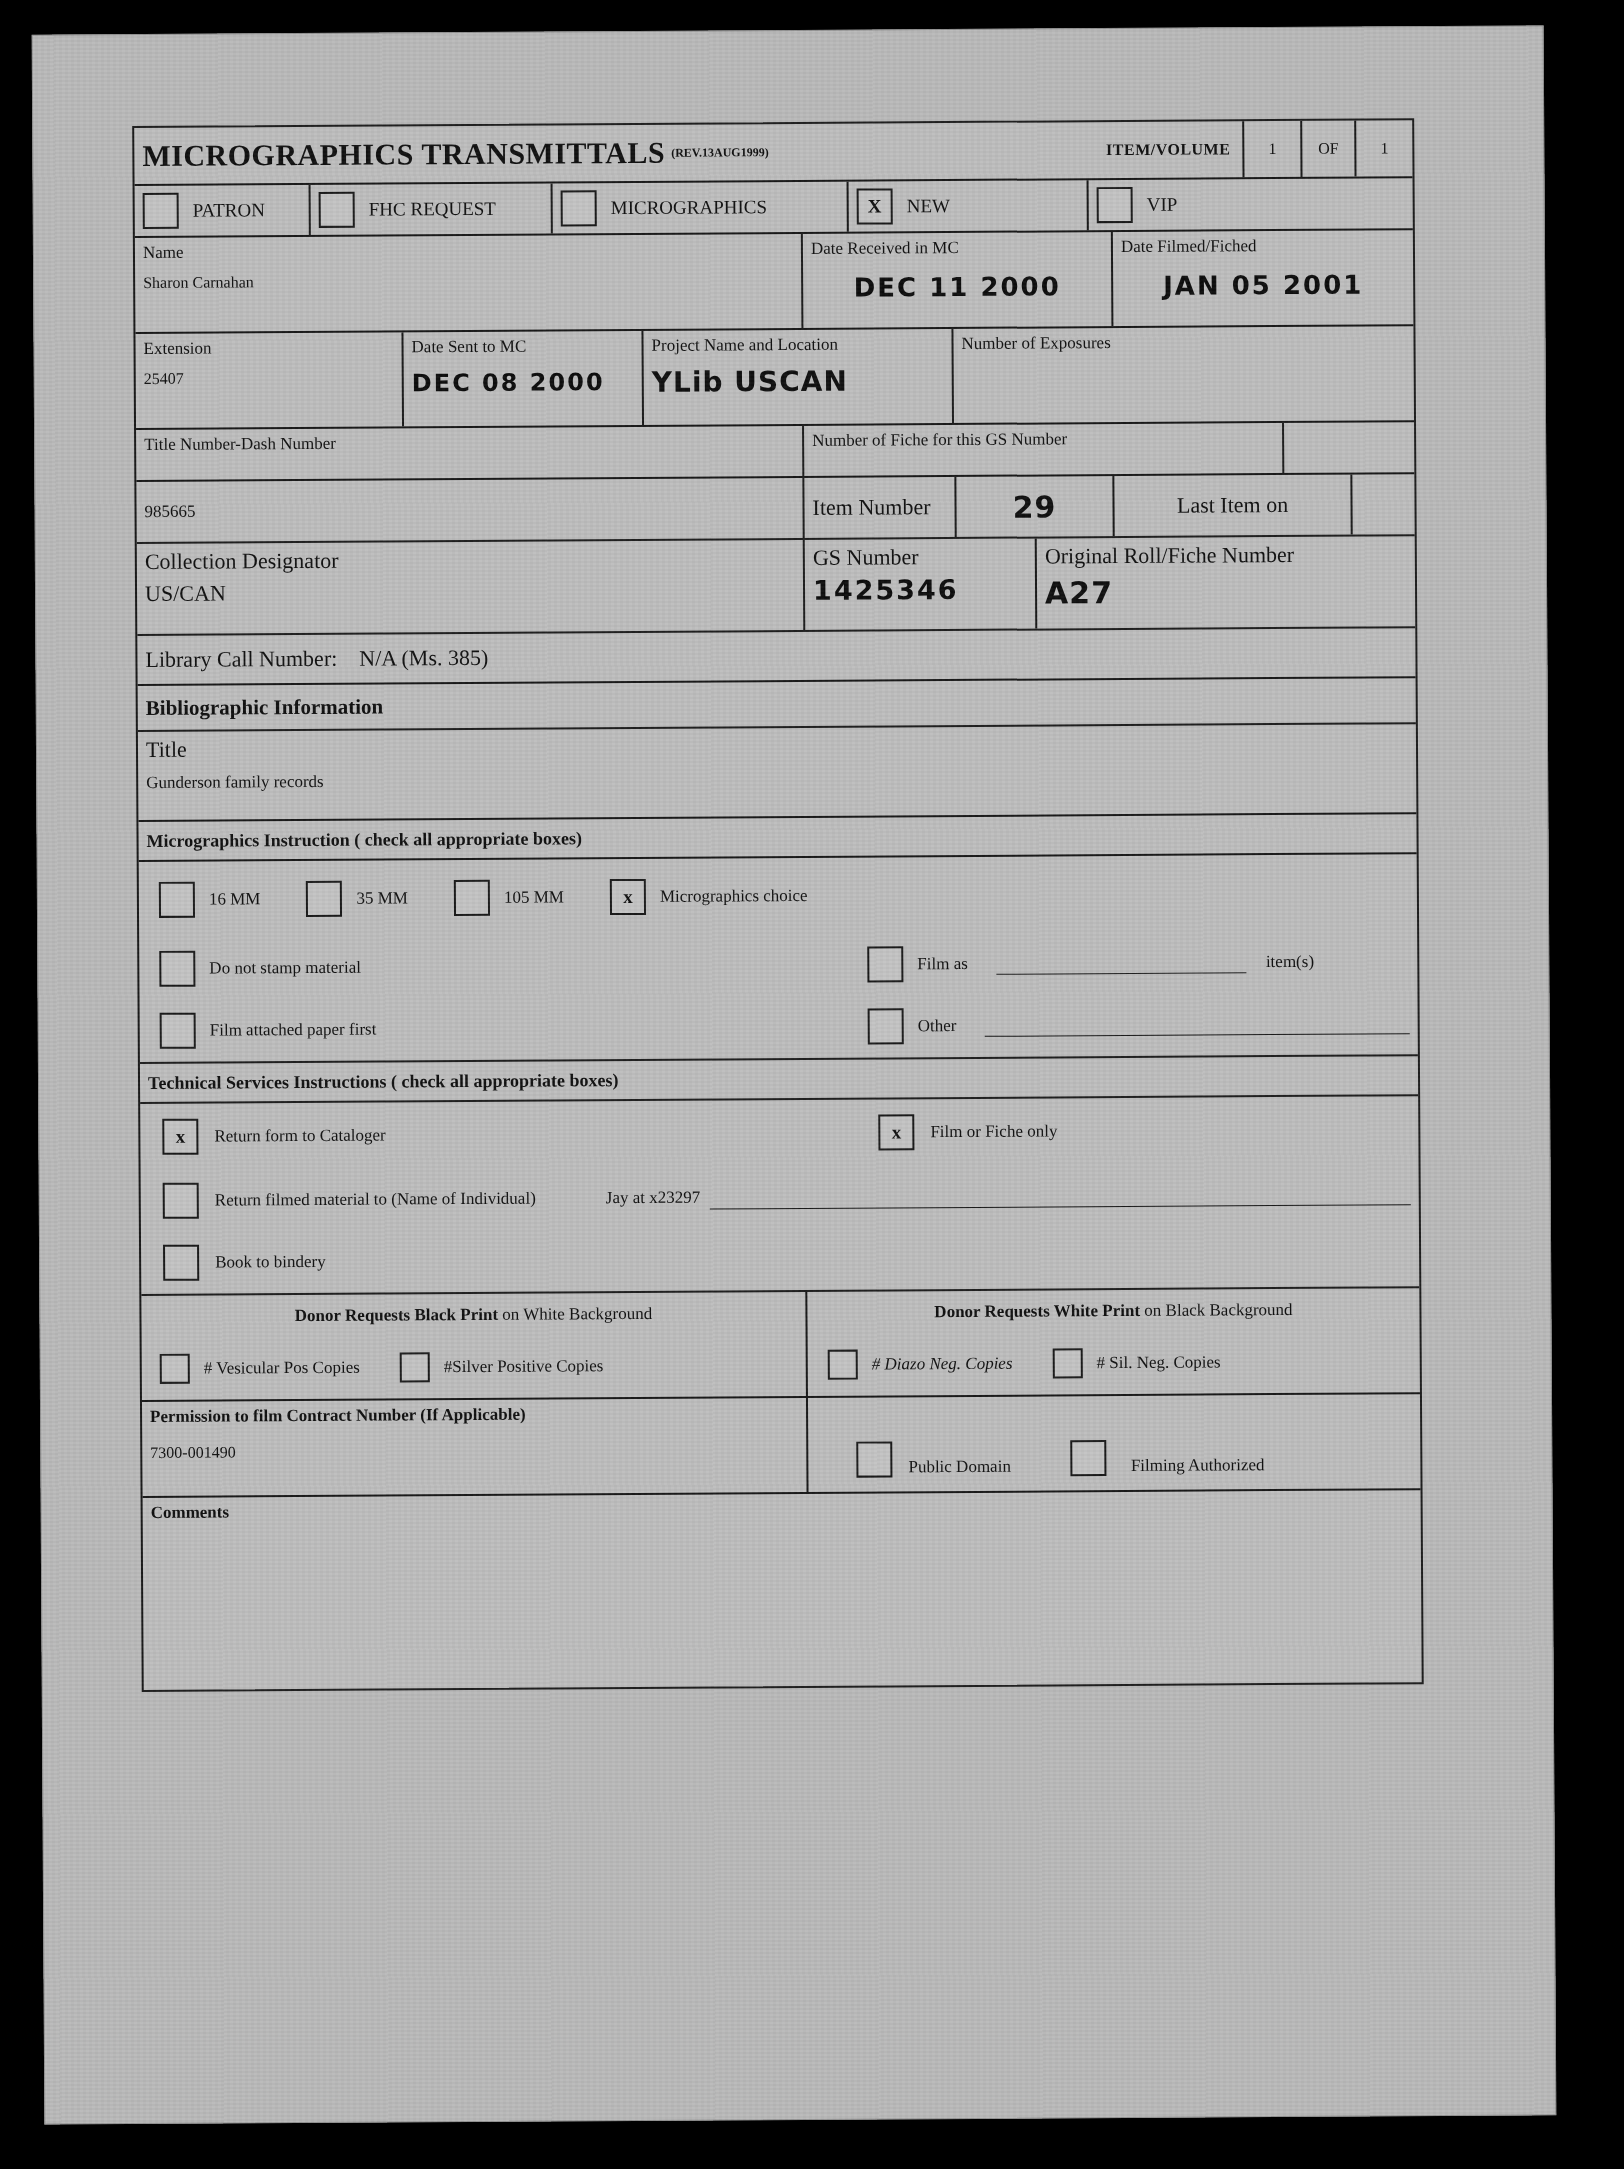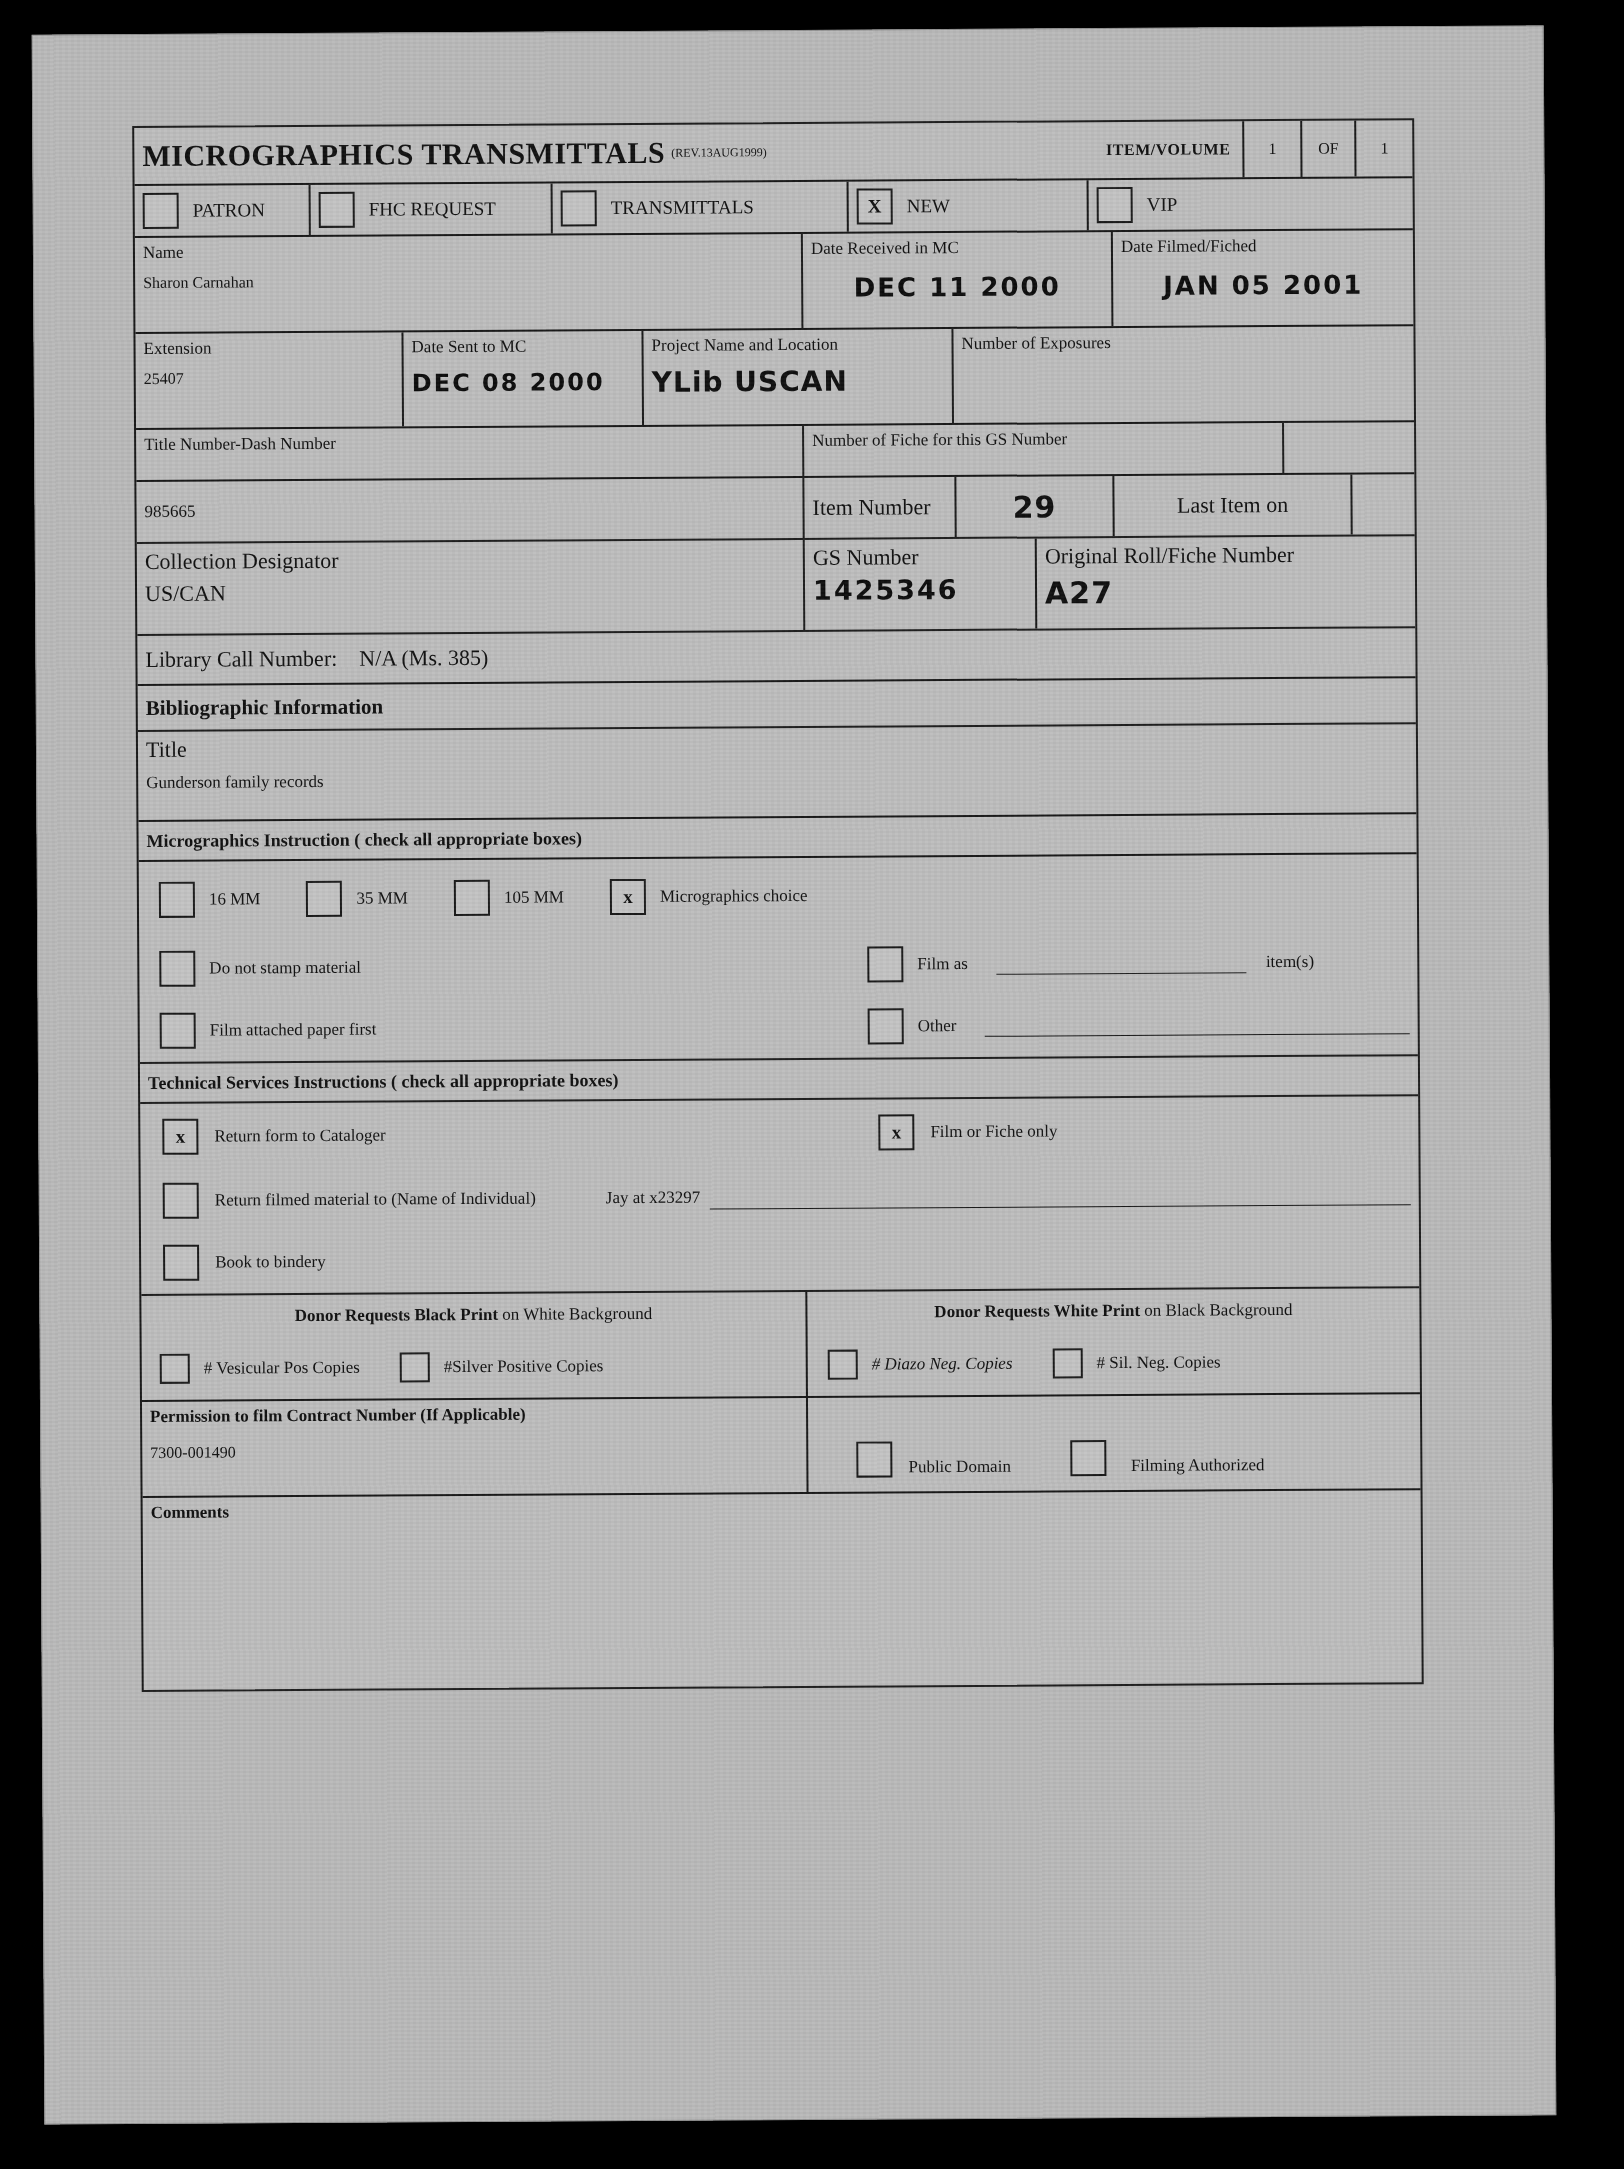--- a/index.html
+++ b/index.html
@@ -106,21 +106,21 @@
   .chk.sm { width: 30px; height: 30px; line-height: 26px; }
   
   .title {
     font-size: 30px;
     font-weight: bold;
     letter-spacing: 0.5px;
     font-family: "Liberation Serif", serif;
   }
   .rev {
     font-size: 12px;
-    font-weight: normal;
+    font-weight: bold;
     vertical-align: 2px;
     margin-left: 6px;
     letter-spacing: 0;
   }
   .iv-label {
     font-size: 16px;
     font-weight: bold;
     letter-spacing: 0.5px;
   }
   .tiny-box {
@@ -174,21 +174,21 @@
         <div class="cell" style="width:176px; display:flex; align-items:center;">
           <span class="chk"></span>
           <span class="cbtext" style="margin-left:14px; font-size:19px;">PATRON</span>
         </div>
         <div class="cell" style="width:242px; display:flex; align-items:center;">
           <span class="chk"></span>
           <span class="cbtext" style="margin-left:14px; font-size:19px;">FHC REQUEST</span>
         </div>
         <div class="cell" style="width:296px; display:flex; align-items:center;">
           <span class="chk"></span>
-          <span class="cbtext" style="margin-left:14px; font-size:19px;">TRANSMITTALS</span>
+          <span class="cbtext" style="margin-left:14px; font-size:19px;">MICROGRAPHICS</span>
         </div>
         <div class="cell" style="width:240px; display:flex; align-items:center;">
           <span class="chk">X</span>
           <span class="cbtext" style="margin-left:14px; font-size:19px;">NEW</span>
         </div>
         <div class="cell" style="flex:1; display:flex; align-items:center;">
           <span class="chk"></span>
           <span class="cbtext" style="margin-left:14px; font-size:19px;">VIP</span>
         </div>
       </div>

